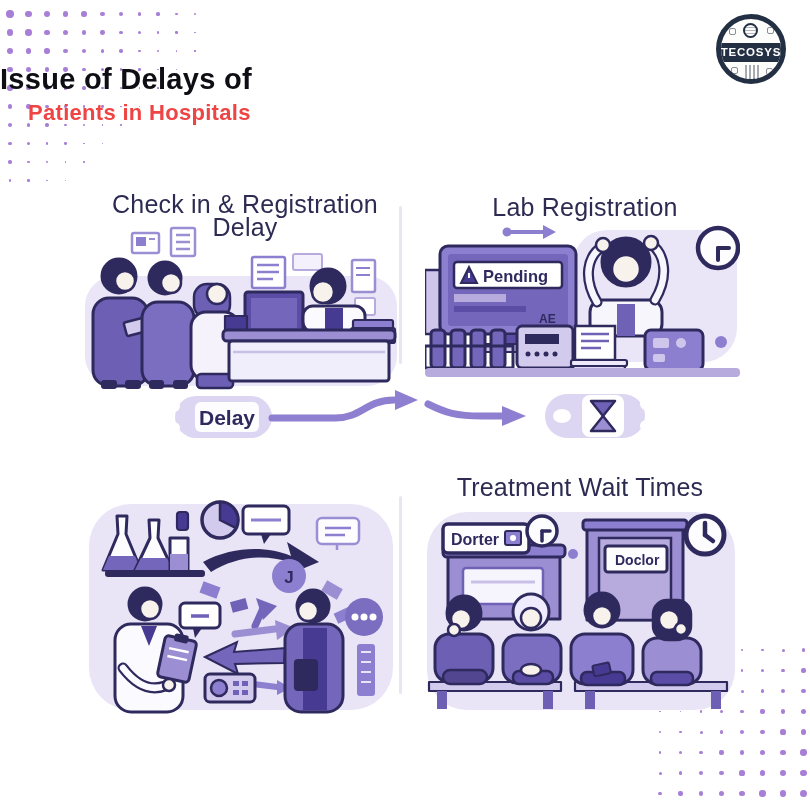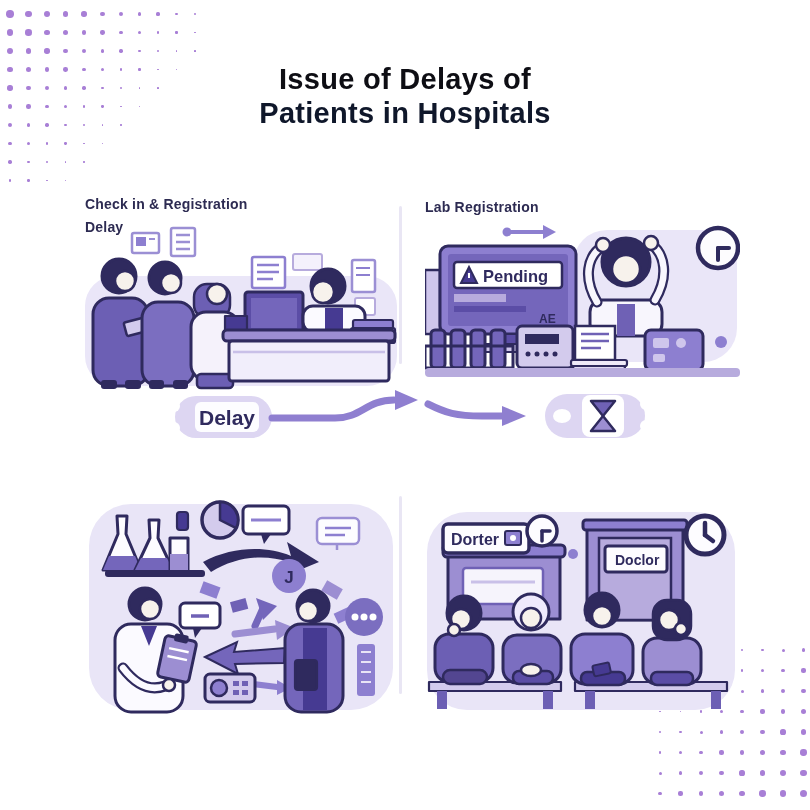--- a/index.html
+++ b/index.html
@@ -1,34 +1,34 @@
 <!DOCTYPE html>
 <html><head>
 <meta charset="utf-8">
 <style>
   html,body{margin:0;padding:0;background:#ffffff;}
   .canvas{position:relative;width:810px;height:810px;background:#ffffff;overflow:hidden;
           font-family:"Liberation Sans",sans-serif;}
   .dot{position:absolute;border-radius:50%;background:#a87fd6;}
-  .title{position:absolute;top:62px;left:0;width:810px;text-align:center;line-height:34px;}
+  .title{position:absolute;top:62px;left:0;width:810px;text-align:left;line-height:34px;}
   .t1{font-size:29px;font-weight:800;color:#0e0e14;letter-spacing:.3px;}
-  .t2{font-size:29px;font-weight:800;color:#0f172a;letter-spacing:.3px;}
+  .t2{font-size:22px;font-weight:800;color:#ef4444;letter-spacing:.3px;padding-left:28px;}
   .logo{position:absolute;left:716px;top:14px;width:70px;height:70px;border-radius:50%;
         border:5px solid #233044;background:#fdfdfb;box-sizing:border-box;overflow:hidden;}
   .logo-banner{position:absolute;left:-4px;right:-4px;top:24px;height:19px;background:#233044;
         color:#fff;font-size:11.5px;font-weight:bold;letter-spacing:.8px;text-align:center;line-height:19px;}
   .logo-globe{position:absolute;left:22px;top:4px;width:15px;height:15px;border:2px solid #233044;
         border-radius:50%;box-sizing:border-box;background:
         repeating-linear-gradient(0deg,#fff 0 2px,#23304455 2px 3px);}
   .logo-chip{position:absolute;width:5px;height:5px;border:1.5px solid #23304488;border-radius:2px;}
   .logo-stripes{position:absolute;left:24px;top:46px;width:14px;height:14px;background:
         repeating-linear-gradient(90deg,#23304466 0 2px,#fff 2px 4px);}
   .divider{position:absolute;width:3px;background:#e9e6f4;border-radius:2px;}
-  .qhead{position:absolute;font-weight:bold;color:#2d2b52;
-         font-size:14px;line-height:23px;letter-spacing:.2px;}
+  .qhead{position:absolute;text-align:center;font-weight:normal;color:#2d2b52;
+         font-size:25px;line-height:23px;letter-spacing:.2px;}
   svg text{font-family:"Liberation Sans",sans-serif;font-weight:bold;fill:#2f2a5e;}
   .o{stroke:#2f2a5e;stroke-width:3;stroke-linejoin:round;}
   .o2{stroke:#2f2a5e;stroke-width:2.2;stroke-linejoin:round;}
 </style>
 </head>
 <body>
 
 <div class="canvas">
 
   <div id="dots-tl">
@@ -174,29 +174,39 @@
       <div class="dot" style="left: 759.35px; top: 790.35px; width: 6.3px; height: 6.3px;"></div>
       <div class="dot" style="left: 779.575px; top: 790.075px; width: 6.85px; height: 6.85px;"></div>
       <div class="dot" style="left: 799.8px; top: 789.8px; width: 7.4px; height: 7.4px;"></div>
     </div>
 
   <div class="title">
     <div class="t1">Issue of Delays of</div>
     <div class="t2">Patients in Hospitals</div>
   </div>
 
+  <div class="logo">
+    <div class="logo-globe"></div>
+    <div class="logo-chip" style="left:8px;top:9px"></div>
+    <div class="logo-chip" style="left:46px;top:8px"></div>
+    <div class="logo-chip" style="left:10px;top:48px"></div>
+    <div class="logo-chip" style="left:45px;top:49px"></div>
+    <div class="logo-stripes"></div>
+    <div class="logo-banner">TECOSYS</div>
+  </div>
 
   <div class="divider" style="left:399px;top:206px;height:158px"></div>
   <div class="divider" style="left:399px;top:496px;height:198px"></div>
 
   <div class="qhead" style="left:85px;top:193px;width:320px">
     <div>Check in &amp; Registration</div>
     <div>Delay</div>
   </div>
   <div class="qhead" style="left:425px;top:196px;width:320px">Lab Registration</div>
+  <div class="qhead" style="left:425px;top:476px;width:310px">Treatment Wait Times</div>
 
   <svg style="position:absolute;left:85px;top:224px" width="315" height="168" viewBox="0 0 315 168">
     <rect x="0" y="52" width="312" height="110" rx="30" fill="#eae6f8"></rect>
     <g>
       <rect x="47" y="9" width="27" height="20" rx="2" fill="#fff" stroke="#9b8fd4" stroke-width="2.5"></rect>
       <rect x="51" y="13" width="10" height="9" fill="#8d7fd0"></rect>
       <line x1="64" y1="15" x2="70" y2="15" stroke="#9b8fd4" stroke-width="2"></line>
       <rect x="86" y="4" width="24" height="28" rx="2" fill="#fff" stroke="#9b8fd4" stroke-width="2.5"></rect>
       <line x1="91" y1="11" x2="105" y2="11" stroke="#9b8fd4" stroke-width="2.5"></line>
       <line x1="91" y1="18" x2="105" y2="18" stroke="#9b8fd4" stroke-width="2.5"></line>

